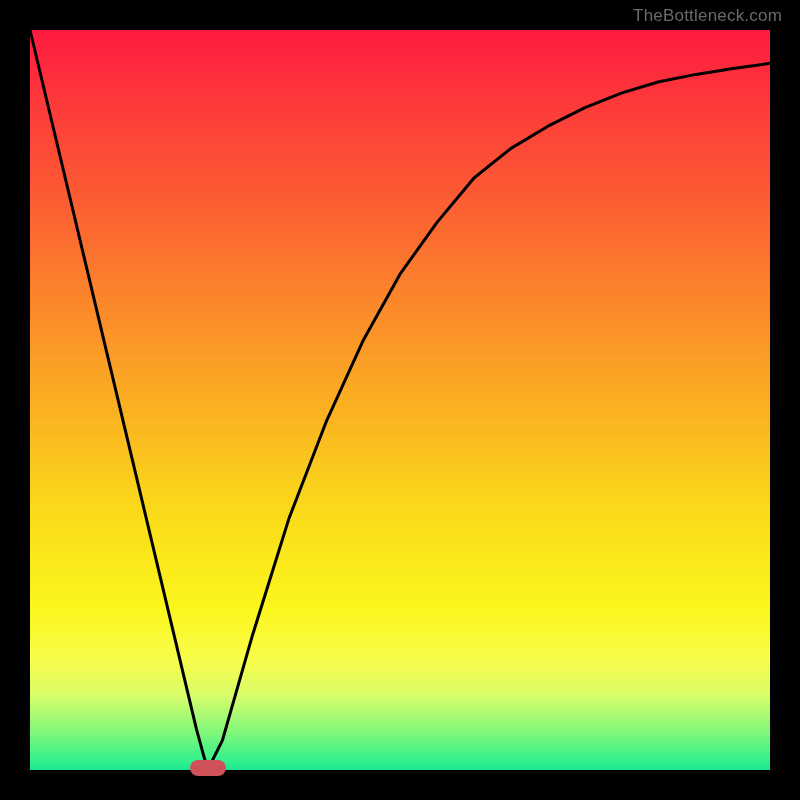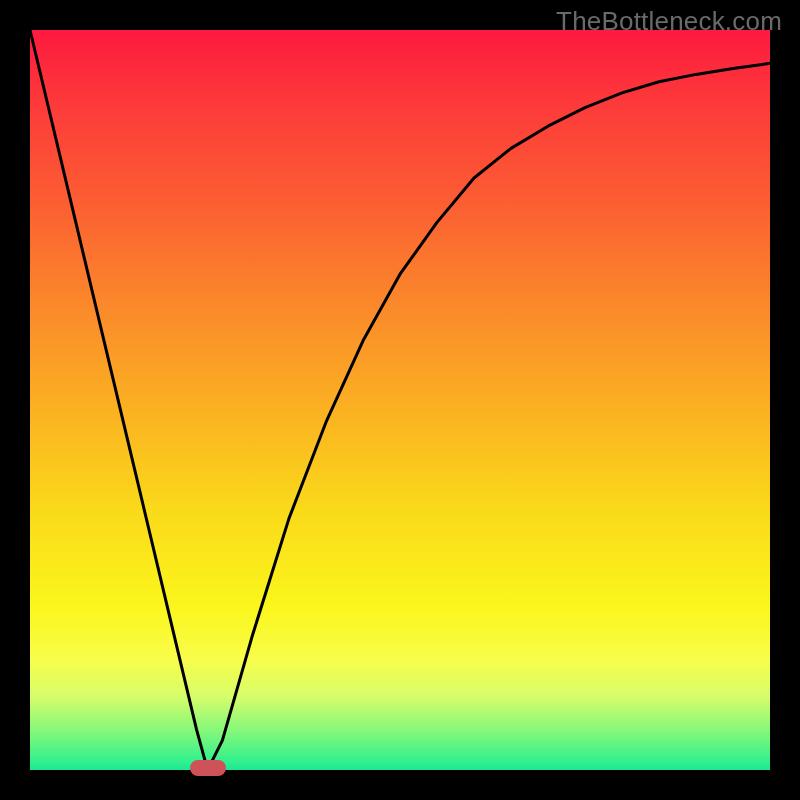--- a/index.html
+++ b/index.html
@@ -36,21 +36,21 @@
       #7ff77a 95%,
       #2ef08f 99%,
       #1fe595 100%
     );
   }
   .watermark {
     position: absolute;
     top: 6px;
     right: 18px;
     color: #6a6a6a;
-    font-size: 26px;
+    font-size: 17px;
     font-weight: 500;
     letter-spacing: 0.2px;
     user-select: none;
   }
   svg.curve {
     position: absolute;
     left: 0;
     top: 0;
     width: 740px;
     height: 740px;

